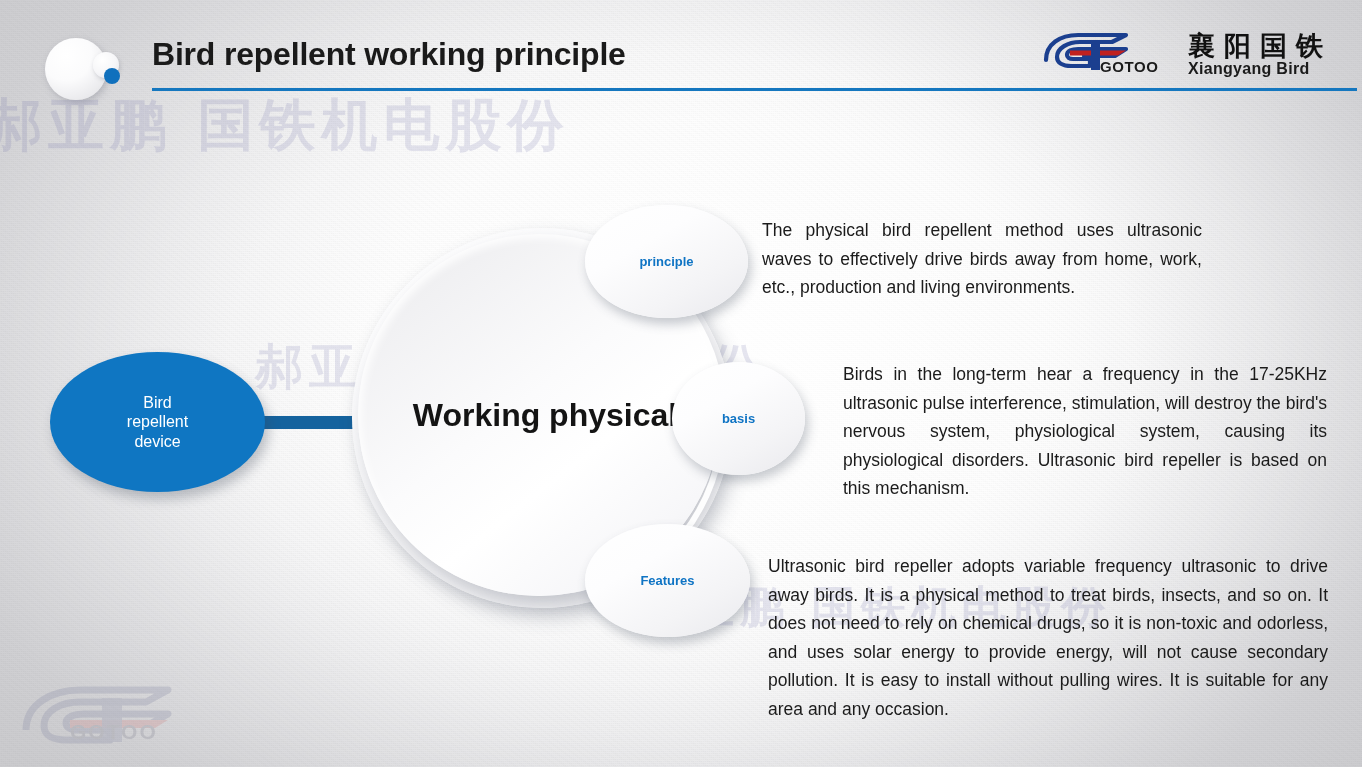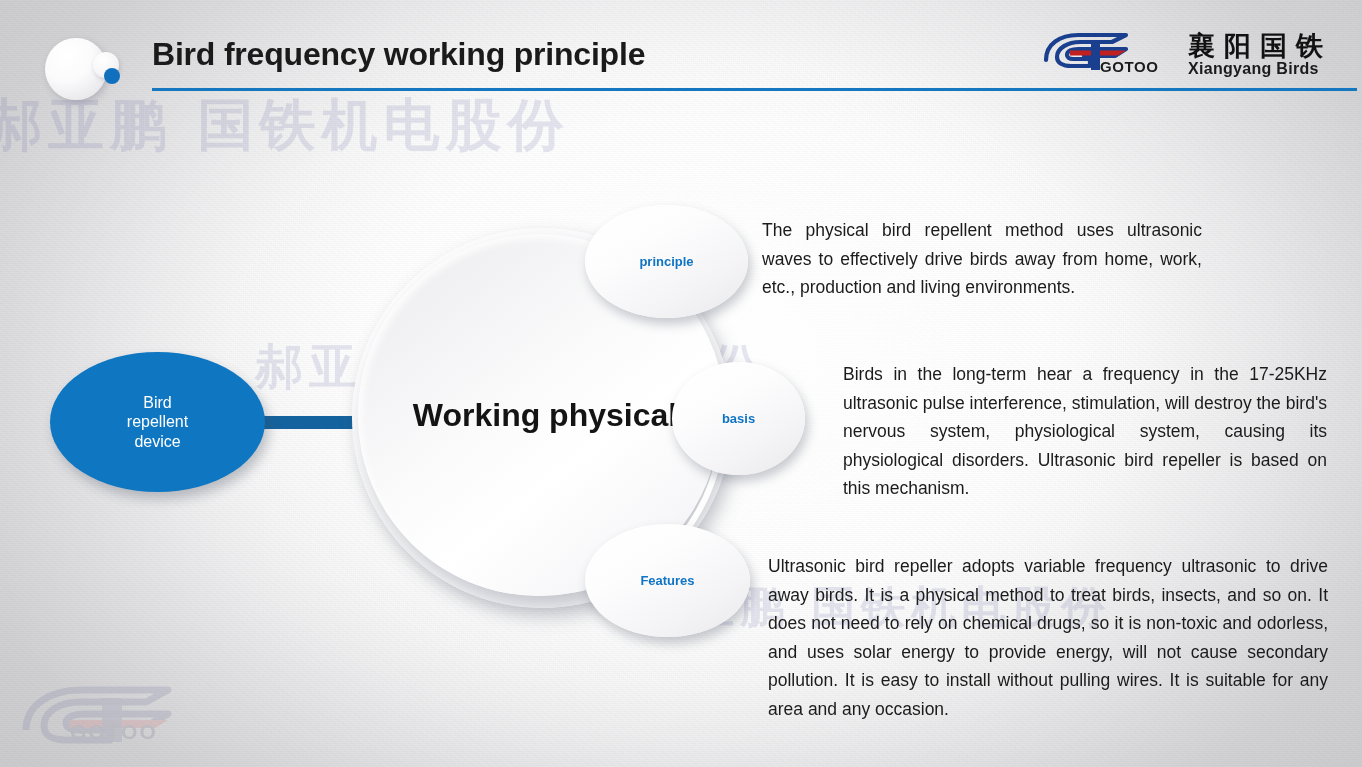--- a/index.html
+++ b/index.html
@@ -185,32 +185,32 @@
       <path d="M70 22 L104 22 L104 66 L84 66 L84 22 Z" fill="#8e91aa" opacity=".85"></path>
       </svg><div></div>
     
     <span class="wm-gotoo">GOTOO</span>
   </div>
 
   <div class="deco-big-circle"></div>
   <div class="deco-small-circle"></div>
   <div class="deco-blue-dot"></div>
 
-  <div class="slide-title">Bird frequency working principle</div>
+  <div class="slide-title">Bird repellent working principle</div>
   <div class="title-rule"></div>
 
   <div class="logo">
     <svg class="logo-mark" viewBox="0 0 92 44">
       <path d="M6 30 C6 14, 20 5, 38 5 L86 5 L72 12 L40 12 C28 12, 17 18, 17 27 C17 33, 23 36, 31 36 L50 36 L50 29 L33 29 C29 29, 27 27, 27 25 C27 21, 32 19, 38 19 L86 19 L75 26 L44 26" fill="none" stroke="#1b3f8f" stroke-width="4.2" stroke-linejoin="round" stroke-linecap="round"></path>
       <path d="M30 20.5 L86 20.5 L78 25.5 L30 25.5 Z" fill="#c0211f"></path>
       <path d="M44 12 L60 12 L60 40 L51 40 L51 12 Z" fill="#1b3f8f"></path>
     </svg>
     <div class="logo-gotoo">GOTOO</div>
     <div class="logo-cn">襄阳国铁</div>
-    <div class="logo-en">Xiangyang Birds</div>
+    <div class="logo-en">Xiangyang Bird</div>
   </div>
 
   <div class="diagram">
 
     <div class="connector"></div>
 
     <div class="node-device">
       <span>Bird<br>repellent<br>device</span>
     </div>
 

